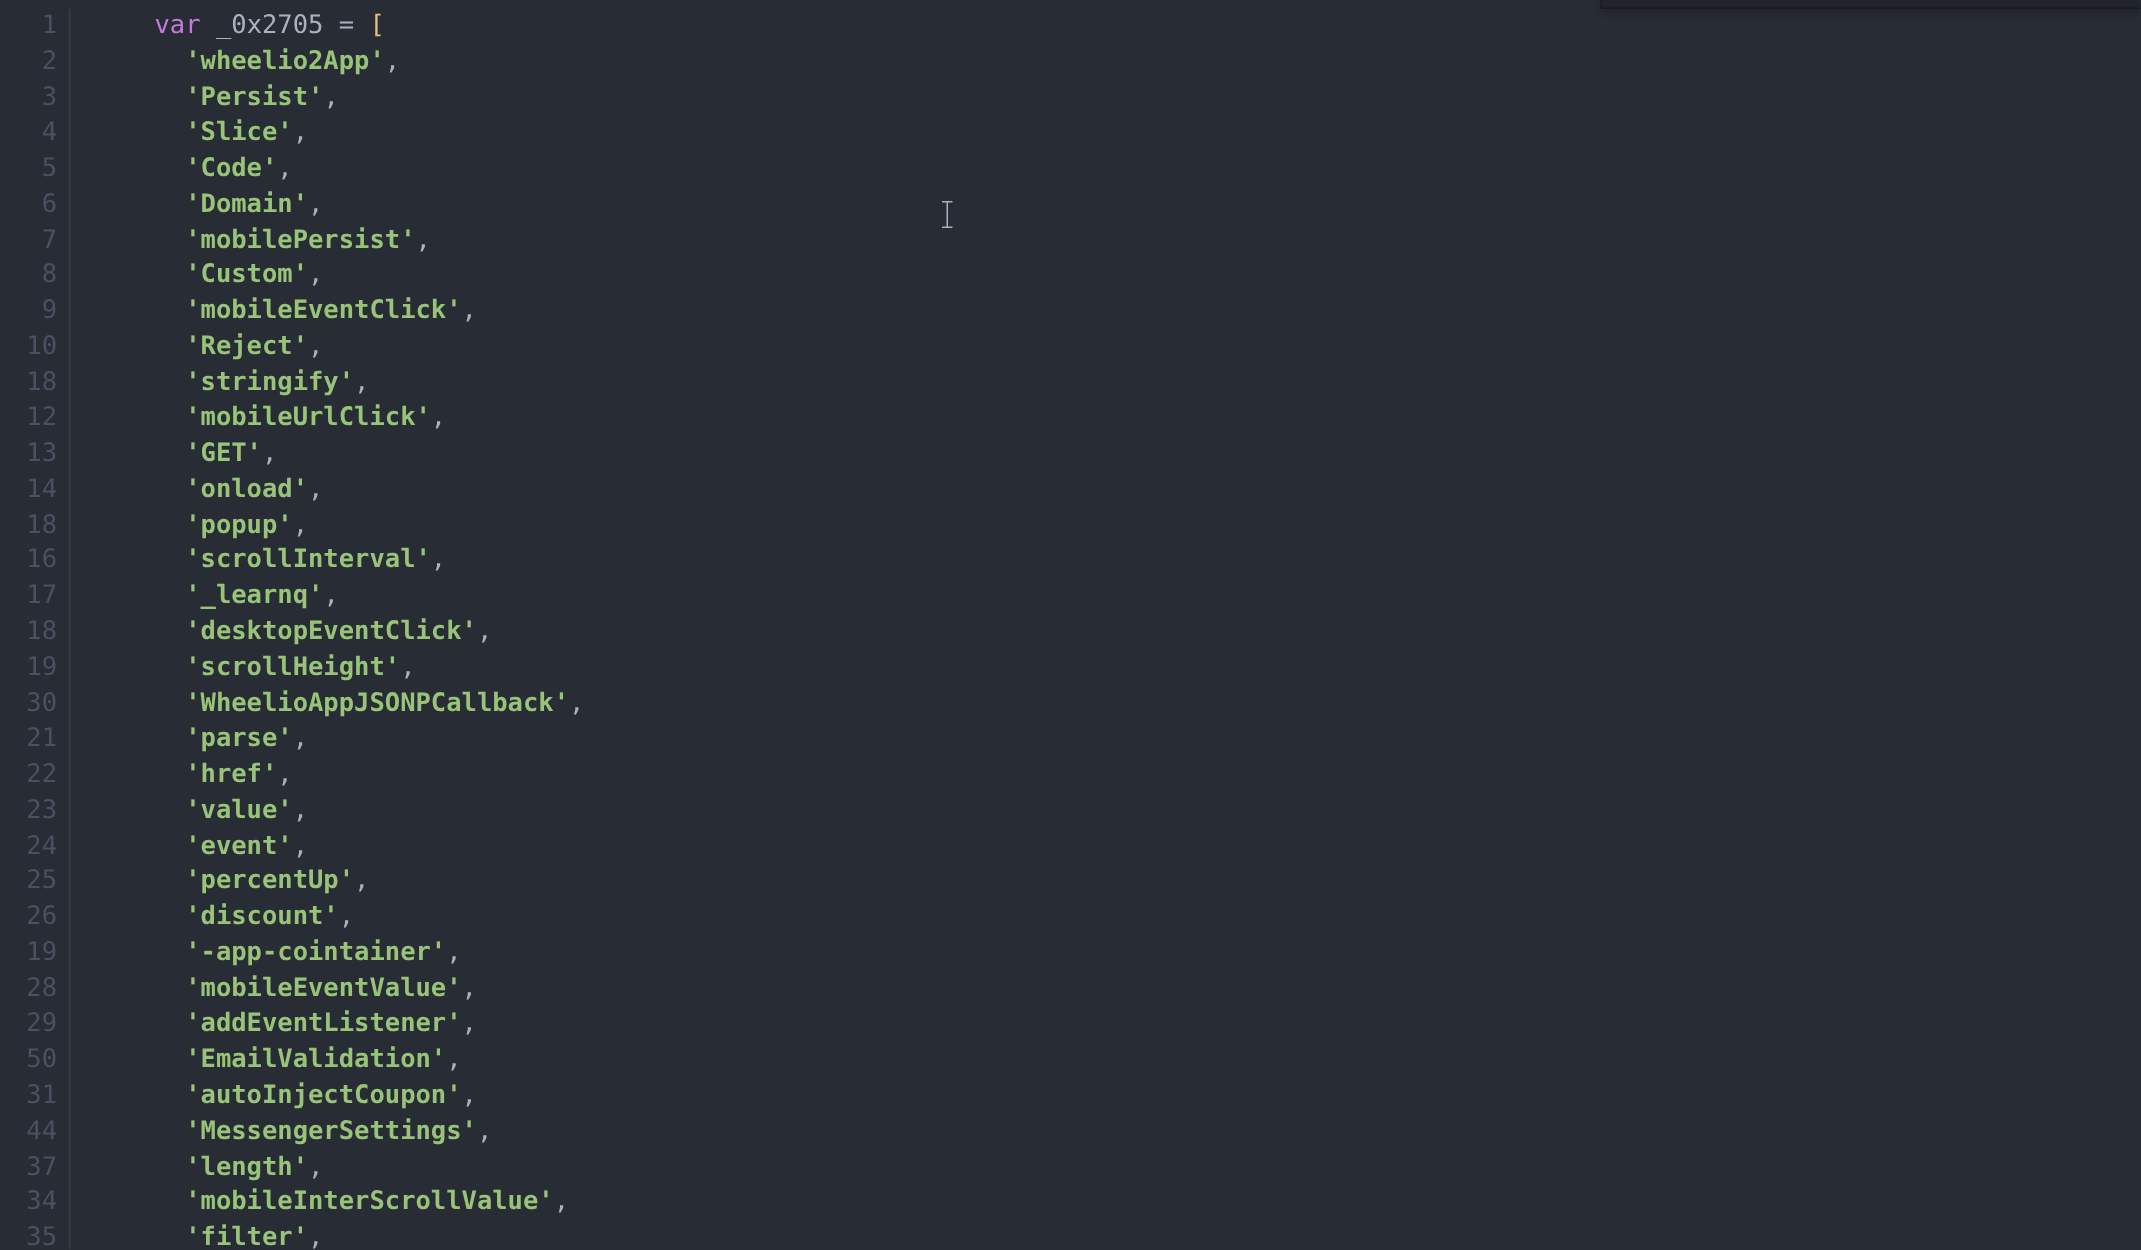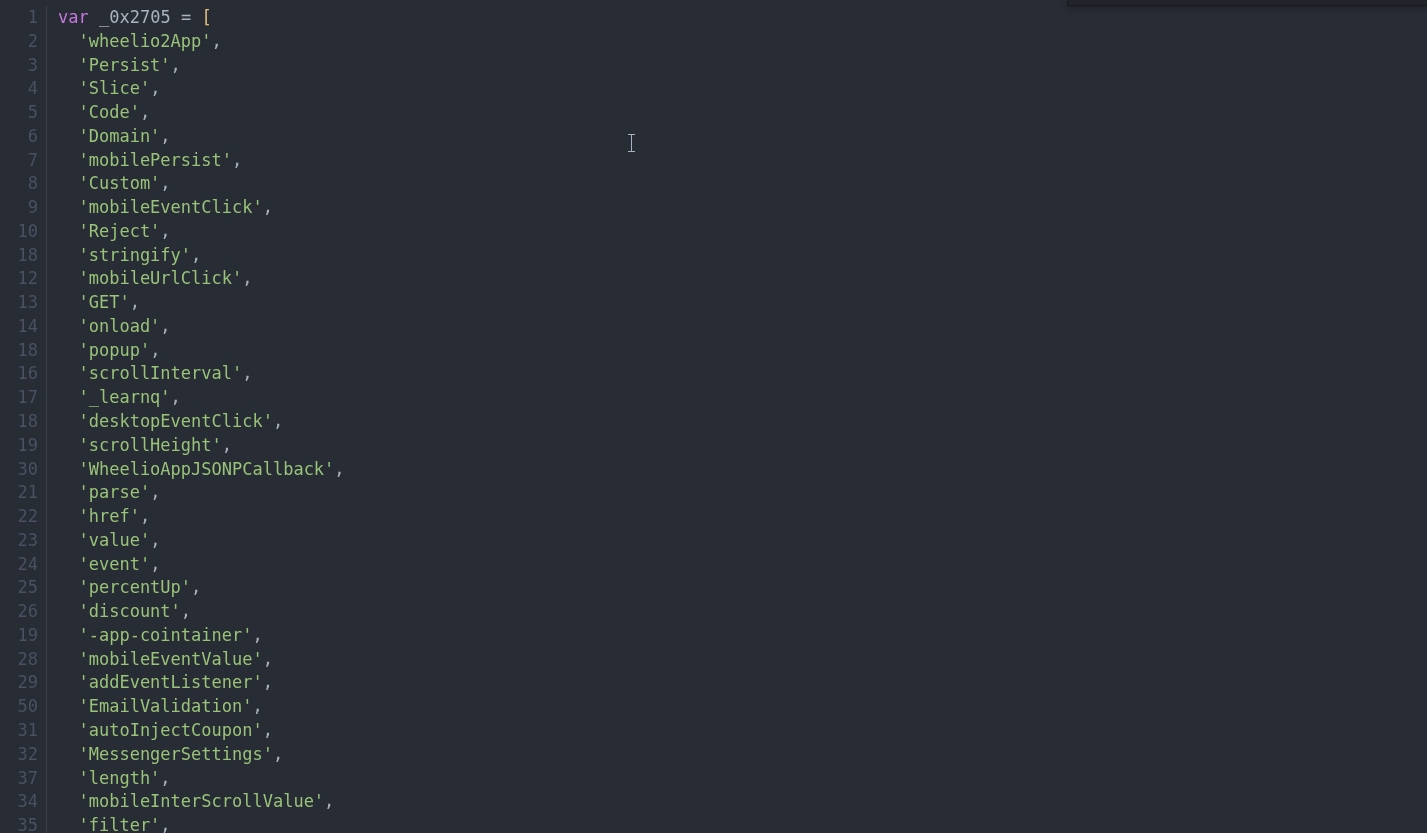--- a/index.html
+++ b/index.html
@@ -43,29 +43,30 @@
     top: 6px;
     bottom: 0;
     width: 1px;
     background: #3b4048;
   }
   .code {
     padding-top: 6px;
     padding-left: 8px;
     white-space: pre;
     flex: 1;
+    margin-left: 45px;
   }
   .code-line {
     height: 23.77px;
   }
   .k-var { color: #c678dd; }
   .k-ident { color: #abb2bf; }
   .k-eq { color: #abb2bf; }
   .k-bracket { color: #e5c07b; }
-  .k-string { color: #98c379; }
+  .k-string { color: #98c379; font-weight: bold; }
   .k-punct { color: #abb2bf; }
   .indent { display:inline-block; width: 2ch; }
   .text-cursor {
     position: absolute;
     width: 1px;
     height: 18px;
     background: #abb2bf;
     left: 631px;
     top: 134px;
   }
@@ -120,21 +121,21 @@
       <div class="ln">22</div>
       <div class="ln">23</div>
       <div class="ln">24</div>
       <div class="ln">25</div>
       <div class="ln">26</div>
       <div class="ln">19</div>
       <div class="ln">28</div>
       <div class="ln">29</div>
       <div class="ln">50</div>
       <div class="ln">31</div>
-      <div class="ln">32</div>
+      <div class="ln">44</div>
       <div class="ln">37</div>
       <div class="ln">34</div>
       <div class="ln">35</div>
     </div>
   <div class="fold-guide"></div>
   <div class="code" id="code"><div class="code-line"><span class="k-var">var</span> <span class="k-ident">_0x2705</span> <span class="k-eq">=</span> <span class="k-bracket">[</span></div><div class="code-line"><span class="indent"></span><span class="k-string">'wheelio2App'</span><span class="k-punct">,</span></div><div class="code-line"><span class="indent"></span><span class="k-string">'Persist'</span><span class="k-punct">,</span></div><div class="code-line"><span class="indent"></span><span class="k-string">'Slice'</span><span class="k-punct">,</span></div><div class="code-line"><span class="indent"></span><span class="k-string">'Code'</span><span class="k-punct">,</span></div><div class="code-line"><span class="indent"></span><span class="k-string">'Domain'</span><span class="k-punct">,</span></div><div class="code-line"><span class="indent"></span><span class="k-string">'mobilePersist'</span><span class="k-punct">,</span></div><div class="code-line"><span class="indent"></span><span class="k-string">'Custom'</span><span class="k-punct">,</span></div><div class="code-line"><span class="indent"></span><span class="k-string">'mobileEventClick'</span><span class="k-punct">,</span></div><div class="code-line"><span class="indent"></span><span class="k-string">'Reject'</span><span class="k-punct">,</span></div><div class="code-line"><span class="indent"></span><span class="k-string">'stringify'</span><span class="k-punct">,</span></div><div class="code-line"><span class="indent"></span><span class="k-string">'mobileUrlClick'</span><span class="k-punct">,</span></div><div class="code-line"><span class="indent"></span><span class="k-string">'GET'</span><span class="k-punct">,</span></div><div class="code-line"><span class="indent"></span><span class="k-string">'onload'</span><span class="k-punct">,</span></div><div class="code-line"><span class="indent"></span><span class="k-string">'popup'</span><span class="k-punct">,</span></div><div class="code-line"><span class="indent"></span><span class="k-string">'scrollInterval'</span><span class="k-punct">,</span></div><div class="code-line"><span class="indent"></span><span class="k-string">'_learnq'</span><span class="k-punct">,</span></div><div class="code-line"><span class="indent"></span><span class="k-string">'desktopEventClick'</span><span class="k-punct">,</span></div><div class="code-line"><span class="indent"></span><span class="k-string">'scrollHeight'</span><span class="k-punct">,</span></div><div class="code-line"><span class="indent"></span><span class="k-string">'WheelioAppJSONPCallback'</span><span class="k-punct">,</span></div><div class="code-line"><span class="indent"></span><span class="k-string">'parse'</span><span class="k-punct">,</span></div><div class="code-line"><span class="indent"></span><span class="k-string">'href'</span><span class="k-punct">,</span></div><div class="code-line"><span class="indent"></span><span class="k-string">'value'</span><span class="k-punct">,</span></div><div class="code-line"><span class="indent"></span><span class="k-string">'event'</span><span class="k-punct">,</span></div><div class="code-line"><span class="indent"></span><span class="k-string">'percentUp'</span><span class="k-punct">,</span></div><div class="code-line"><span class="indent"></span><span class="k-string">'discount'</span><span class="k-punct">,</span></div><div class="code-line"><span class="indent"></span><span class="k-string">'-app-cointainer'</span><span class="k-punct">,</span></div><div class="code-line"><span class="indent"></span><span class="k-string">'mobileEventValue'</span><span class="k-punct">,</span></div><div class="code-line"><span class="indent"></span><span class="k-string">'addEventListener'</span><span class="k-punct">,</span></div><div class="code-line"><span class="indent"></span><span class="k-string">'EmailValidation'</span><span class="k-punct">,</span></div><div class="code-line"><span class="indent"></span><span class="k-string">'autoInjectCoupon'</span><span class="k-punct">,</span></div><div class="code-line"><span class="indent"></span><span class="k-string">'MessengerSettings'</span><span class="k-punct">,</span></div><div class="code-line"><span class="indent"></span><span class="k-string">'length'</span><span class="k-punct">,</span></div><div class="code-line"><span class="indent"></span><span class="k-string">'mobileInterScrollValue'</span><span class="k-punct">,</span></div><div class="code-line"><span class="indent"></span><span class="k-string">'filter'</span><span class="k-punct">,</span></div></div>
 </div>
 
 <div class="text-cursor"></div>
 <div class="top-right-panel"></div>

